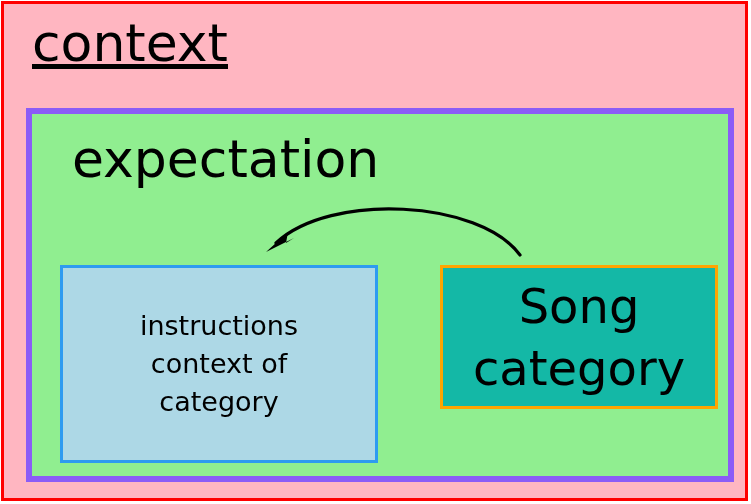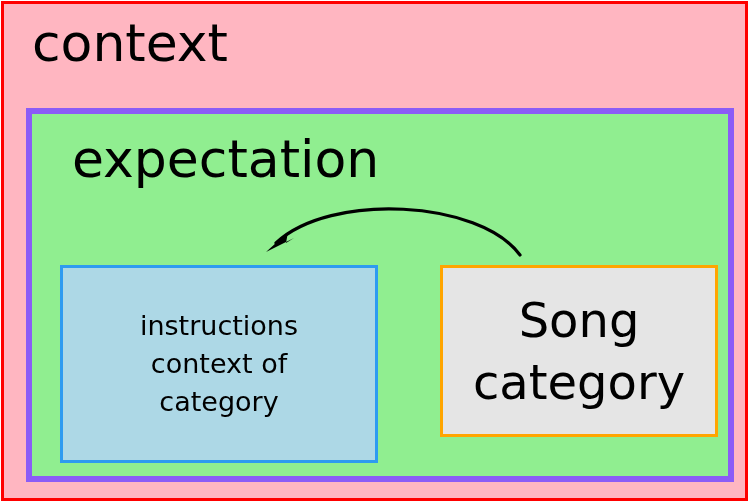--- a/index.html
+++ b/index.html
@@ -34,20 +34,21 @@
   }
 
   .context-label {
     position: absolute;
     left: 28px;
     top: 8px;
     font-size: 52px;
     line-height: 62px;
     color: #000000;
     white-space: nowrap;
+    text-decoration: underline;
   }
 
   
   .expectation-box {
     position: absolute;
     left: 22px;
     top: 104px;
     width: 708px;
     height: 374px;
     box-sizing: border-box;
@@ -87,23 +88,23 @@
     text-align: center;
     white-space: nowrap;
   }
 
   
   .song-box {
     position: absolute;
     left: 408px;
     top: 151px;
     width: 278px;
-    height: 172px;
+    height: 144px;
     box-sizing: border-box;
-    background: #e5e5e5;
+    background: #14b8a6;
     border: 3px solid #ffa500;
     display: flex;
     flex-direction: column;
     align-items: center;
     justify-content: center;
   }
 
   .song-line {
     font-size: 48px;
     line-height: 62px;

